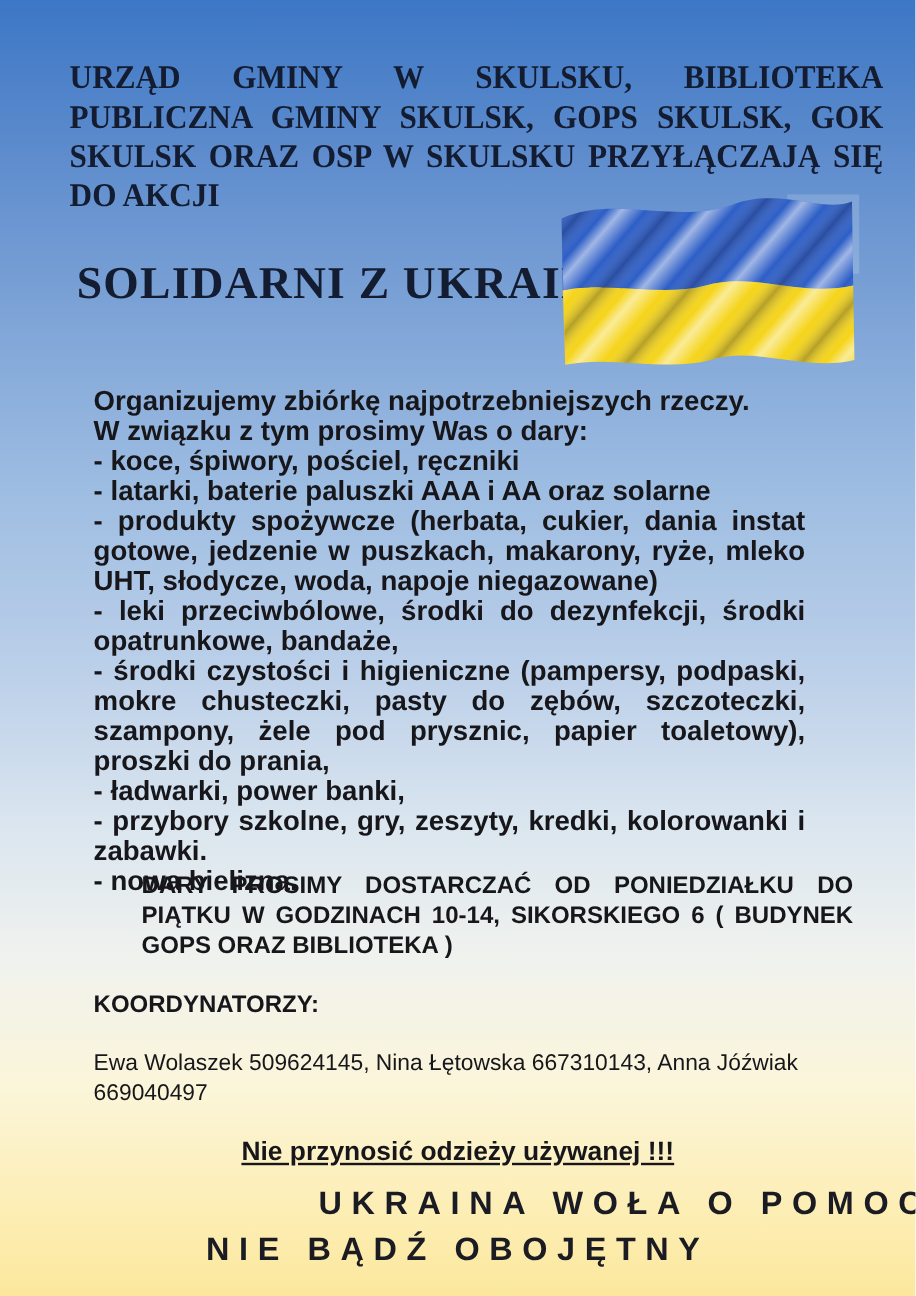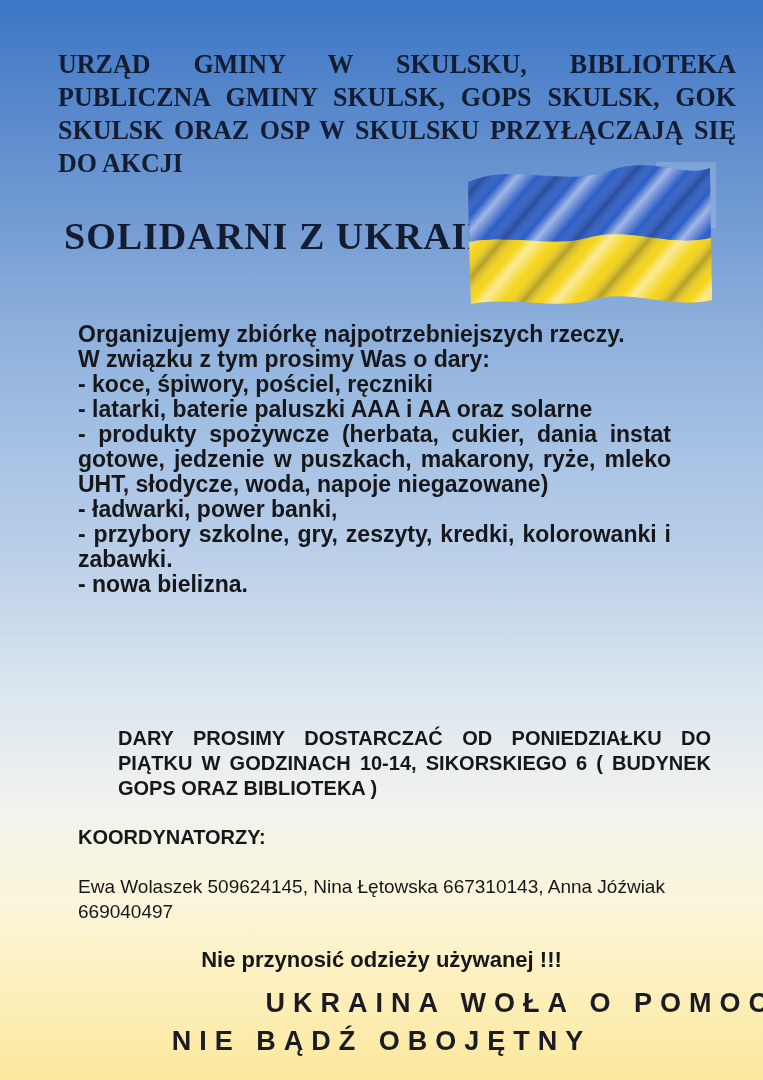--- a/index.html
+++ b/index.html
@@ -41,21 +41,21 @@
   .koord {
     position:absolute; left:78px; top:826px;
     font-weight:700; font-size:20px; color:#17171b;
   }
   .names {
     position:absolute; left:78px; top:874px; width:593px;
     font-weight:400; font-size:19px; line-height:25px; color:#17171b;
   }
   .warning {
     position:absolute; left:0; top:947px; width:763px;
-    text-align:center; font-weight:700; font-size:22px; color:#17171b;
+    text-align:center; font-weight:700; font-size:22px; color:#17171b;text-decoration:underline;
   }
   .slogan1 {
     position:absolute; left:13px; top:988px; width:763px;
     text-align:right; font-weight:700; font-size:27px;
     letter-spacing:8px; color:#1b1b24; white-space:nowrap;
   }
   .slogan2 {
     position:absolute; left:0; top:1026px; width:763px;
     text-align:center; font-weight:700; font-size:27px;
     letter-spacing:8px; color:#1b1b24; white-space:nowrap;
@@ -87,20 +87,22 @@
       <path d="M8,24 C54,4 104,30 152,12 C192,-2 226,20 250,10 L252,142 C212,152 170,130 132,142 C96,152 48,138 11,146 Z" fill="url(#sheen)"></path>
     </svg>
   </div>
 
   <div class="body-list">
     <div class="line">Organizujemy zbiórkę najpotrzebniejszych rzeczy.</div>
     <div class="line">W związku z tym prosimy Was o dary:</div>
     <div class="line">- koce, śpiwory, pościel, ręczniki</div>
     <div class="line">- latarki, baterie paluszki AAA i AA oraz solarne</div>
     <div class="line">- produkty spożywcze (herbata, cukier, dania instat gotowe, jedzenie w puszkach, makarony, ryże, mleko UHT, słodycze, woda, napoje niegazowane)</div>
+    <div class="line">- leki przeciwbólowe, środki do dezynfekcji, środki opatrunkowe, bandaże,</div>
+    <div class="line">- środki czystości i higieniczne (pampersy, podpaski, mokre chusteczki, pasty do zębów, szczoteczki, szampony, żele pod prysznic, papier toaletowy), proszki do prania,</div>
     <div class="line">- ładwarki, power banki,</div>
     <div class="line">- przybory szkolne, gry, zeszyty, kredki, kolorowanki i zabawki.</div>
     <div class="line">- nowa bielizna.</div>
   </div>
 
   <div class="delivery">DARY PROSIMY DOSTARCZAĆ OD PONIEDZIAŁKU DO PIĄTKU W GODZINACH 10-14, SIKORSKIEGO 6 ( BUDYNEK GOPS ORAZ BIBLIOTEKA )</div>
 
   <div class="koord">KOORDYNATORZY:</div>
 
   <div class="names">Ewa Wolaszek 509624145, Nina Łętowska 667310143, Anna Jóźwiak 669040497</div>

